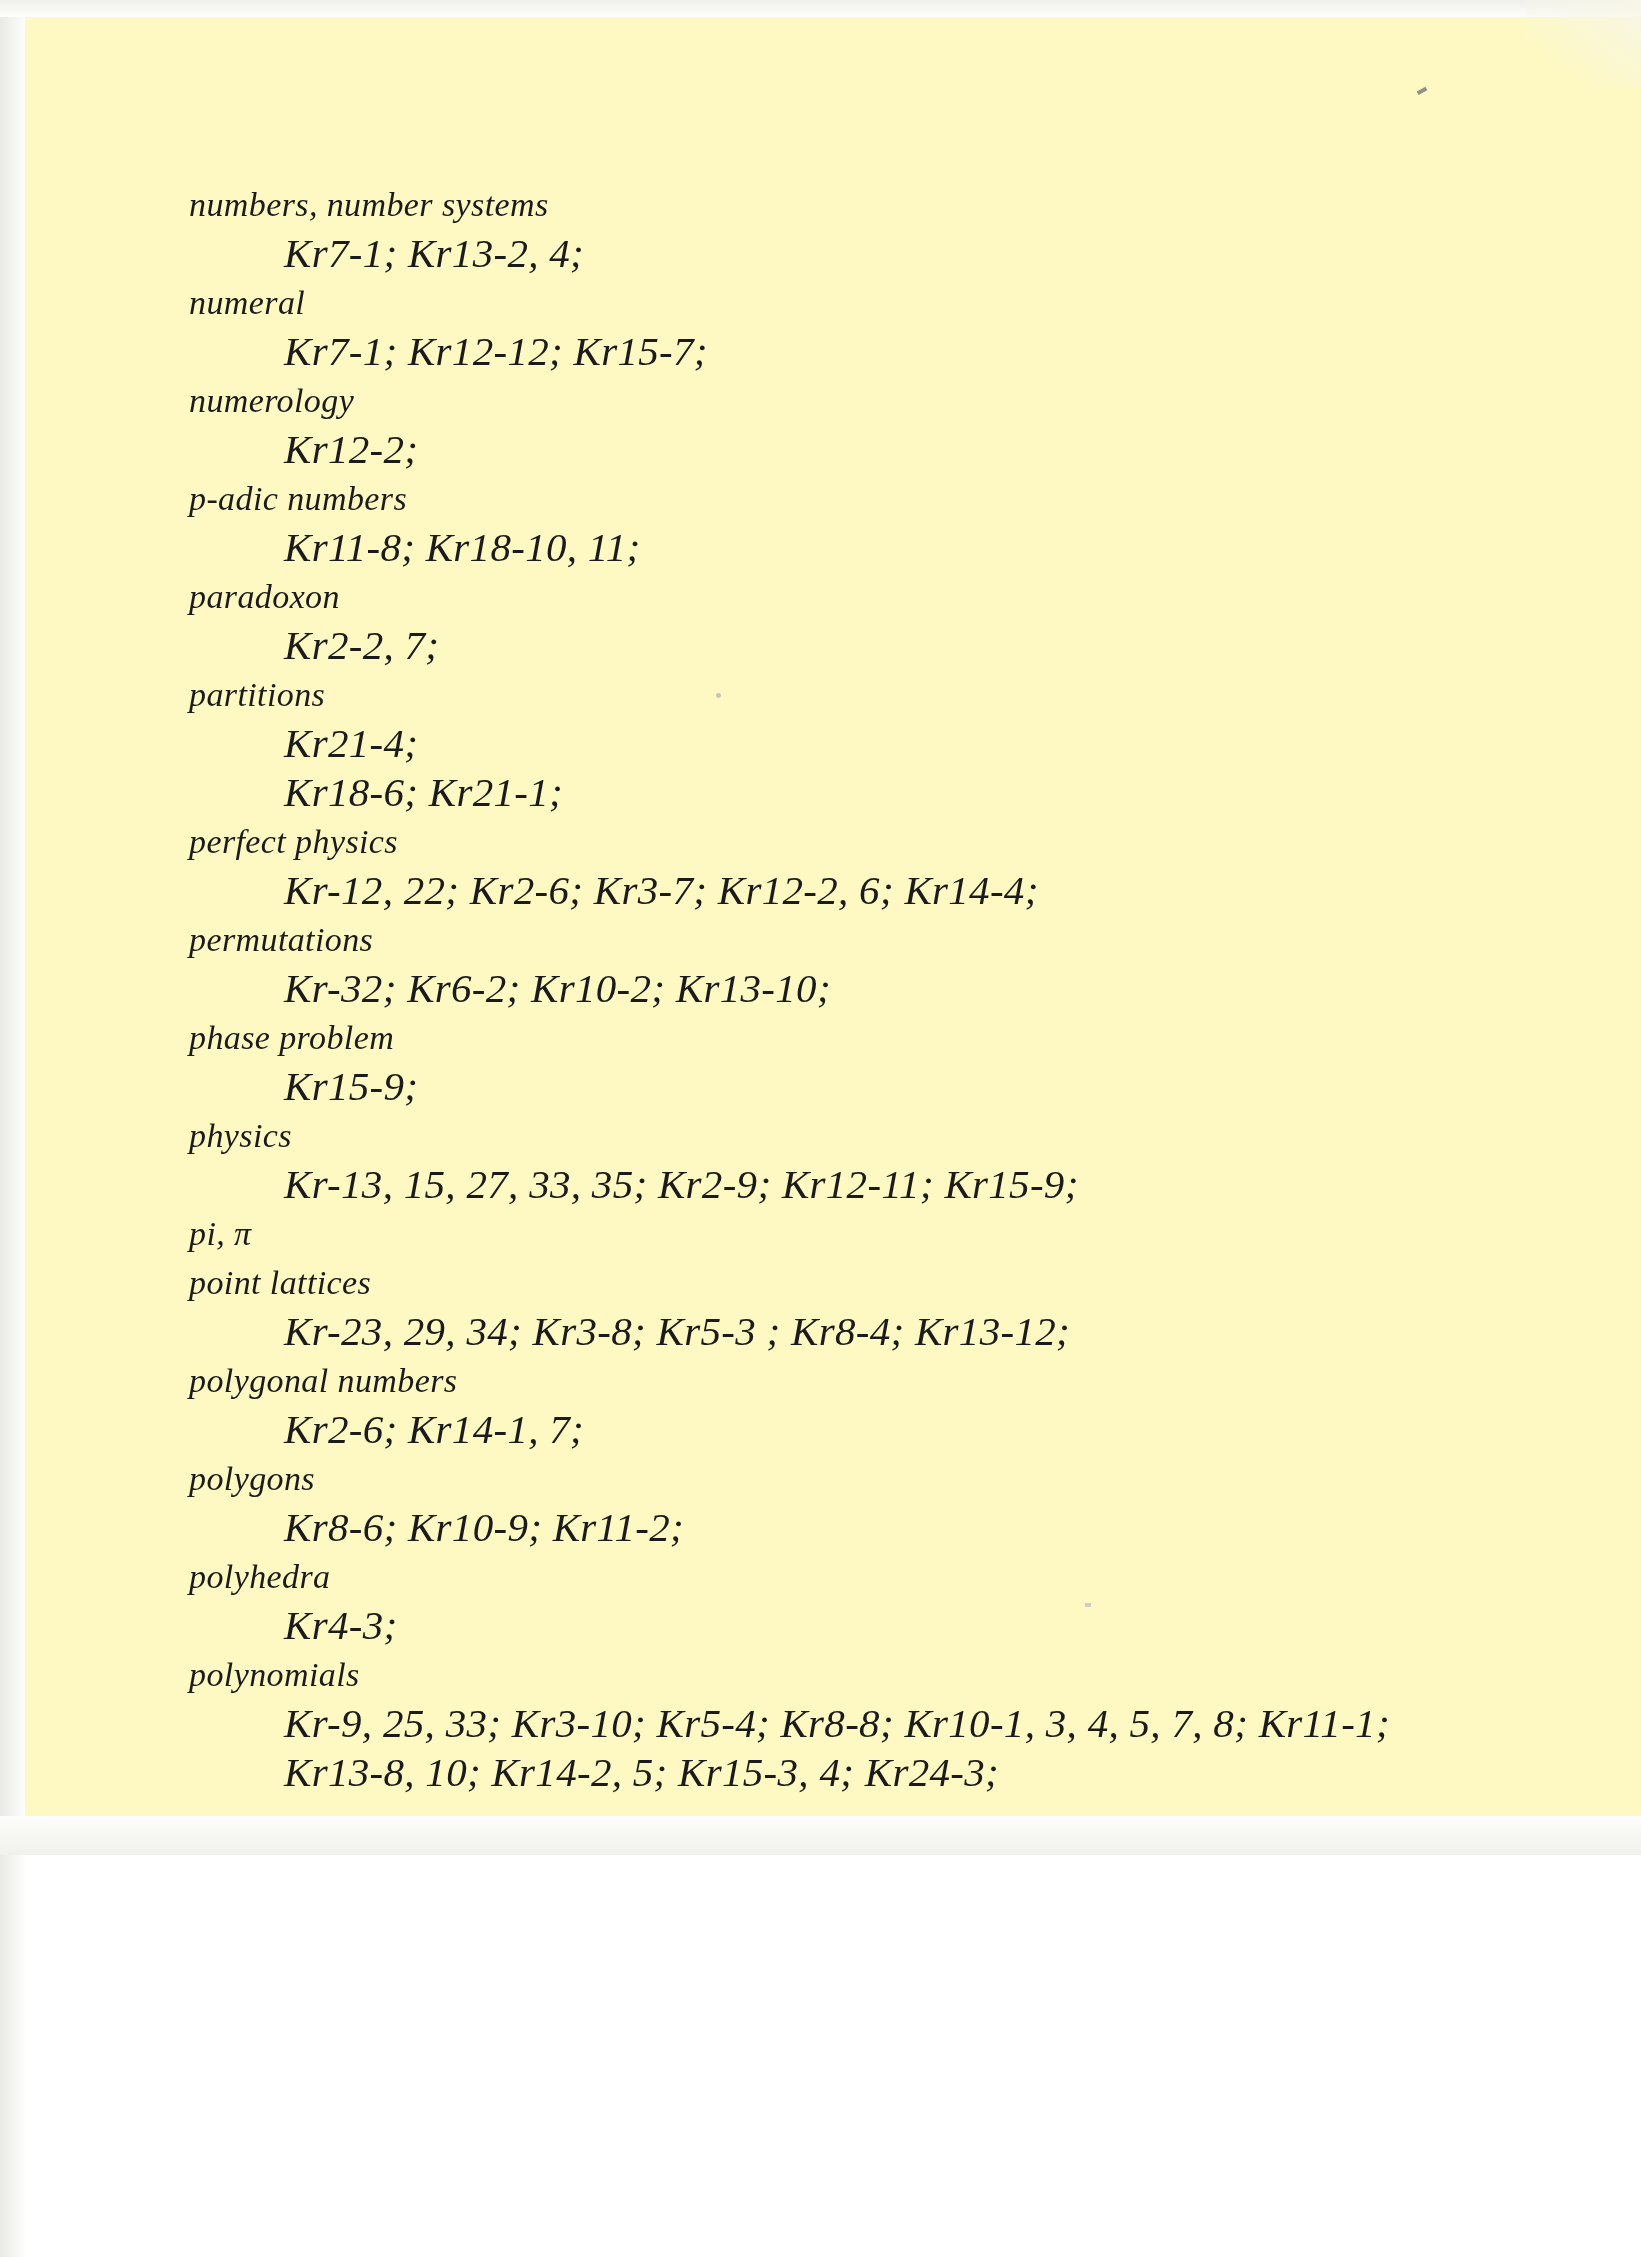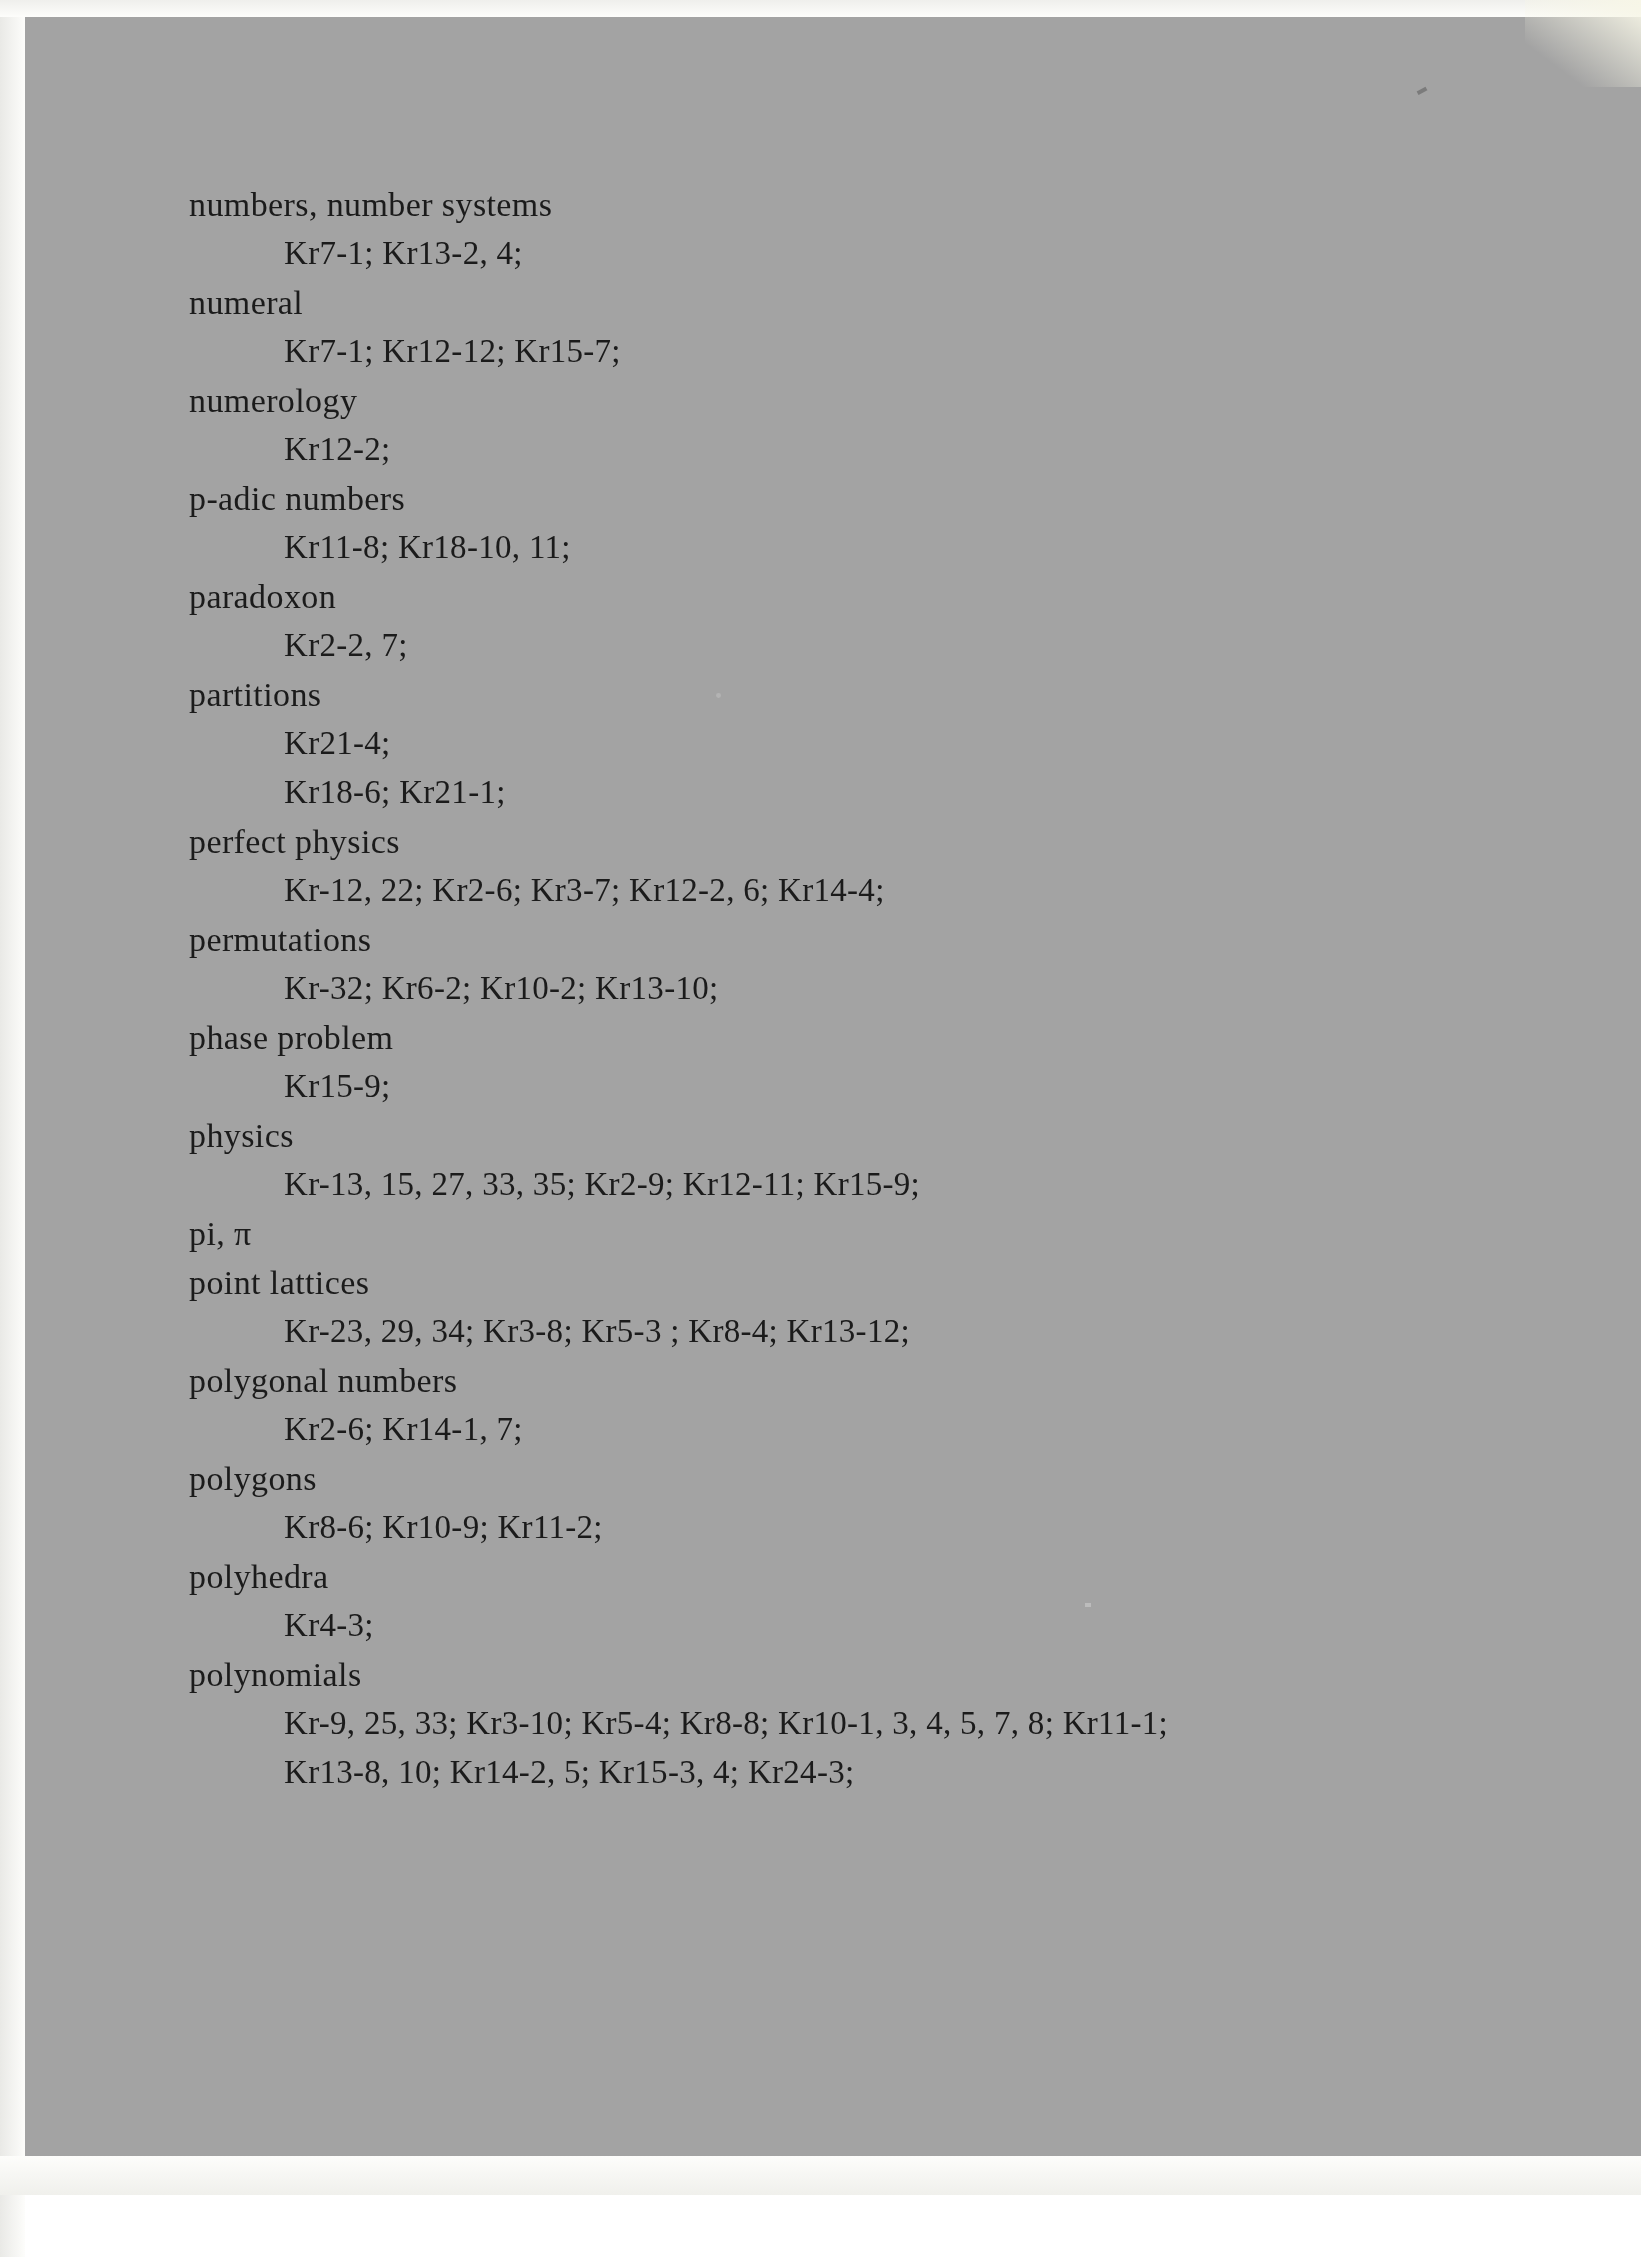--- a/index.html
+++ b/index.html
@@ -14,22 +14,23 @@
     font-family: "Liberation Serif", serif;
     overflow: hidden;
   }
 
   
   #page-sheet {
     position: absolute;
     left: 0;
     top: 0;
     width: 1641px;
-    height: 2195px;
-    background: #a3a3a3;
+    height: 1855px;
+    background: #fef9c3;
+    font-style: italic;
   }
 
   
   #scan-edge-left {
     position: absolute;
     left: 0; top: 0;
     width: 25px; height: 2257px;
     background: linear-gradient(to right, #e9e9e6 0%, #fdfdfb 100%);
   }
   #scan-edge-top {
@@ -86,21 +87,21 @@
     margin: 0 0 0 0;
   }
   .term {
     font-size: 34px;
     line-height: 49px;
     color: #1b1b1b;
     letter-spacing: 0.4px;
     white-space: pre;
   }
   .refs {
-    font-size: 33px;
+    font-size: 41px;
     line-height: 49px;
     color: #1b1b1b;
     letter-spacing: 0.3px;
     padding-left: 95px;
     white-space: pre;
   }
   .refs.cont {
     padding-left: 95px;
   }
 </style>

